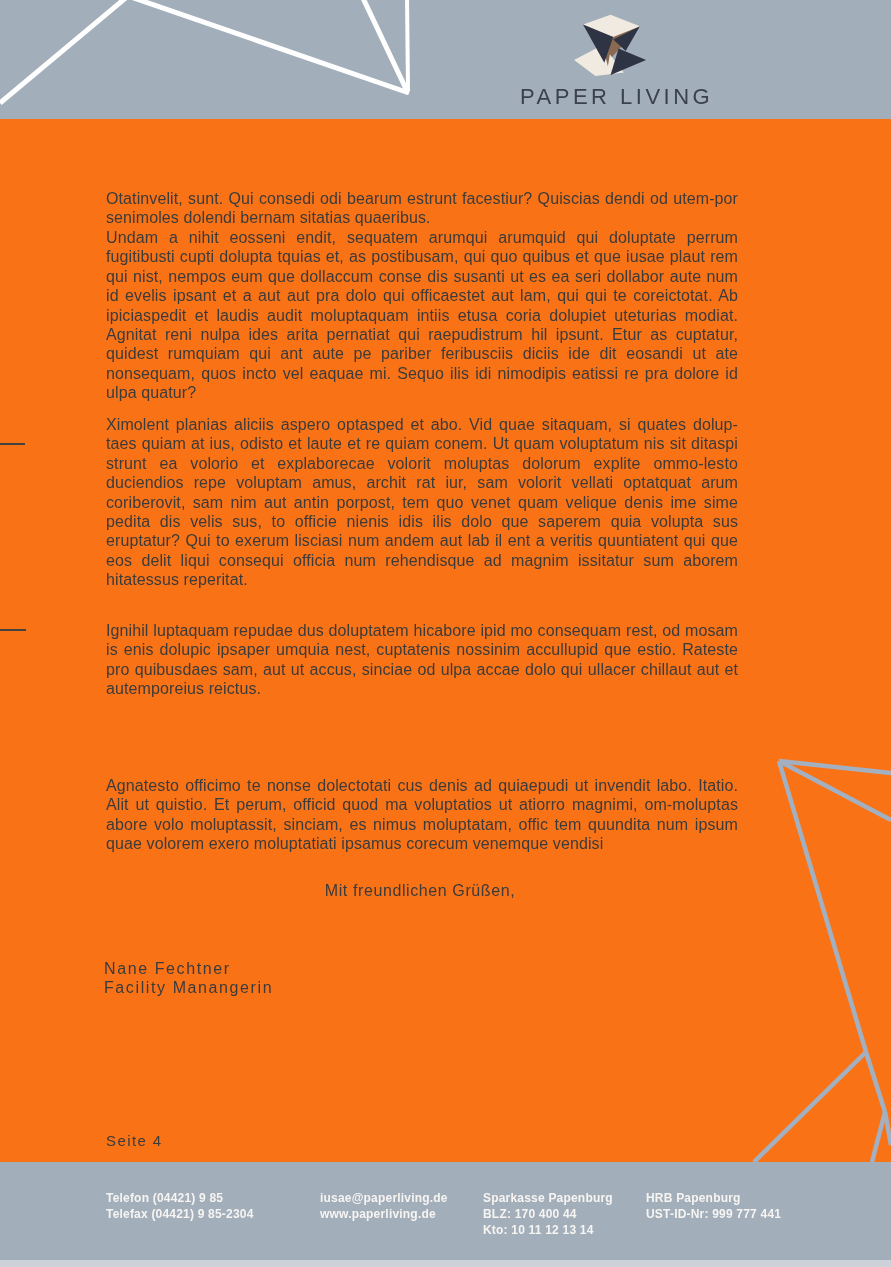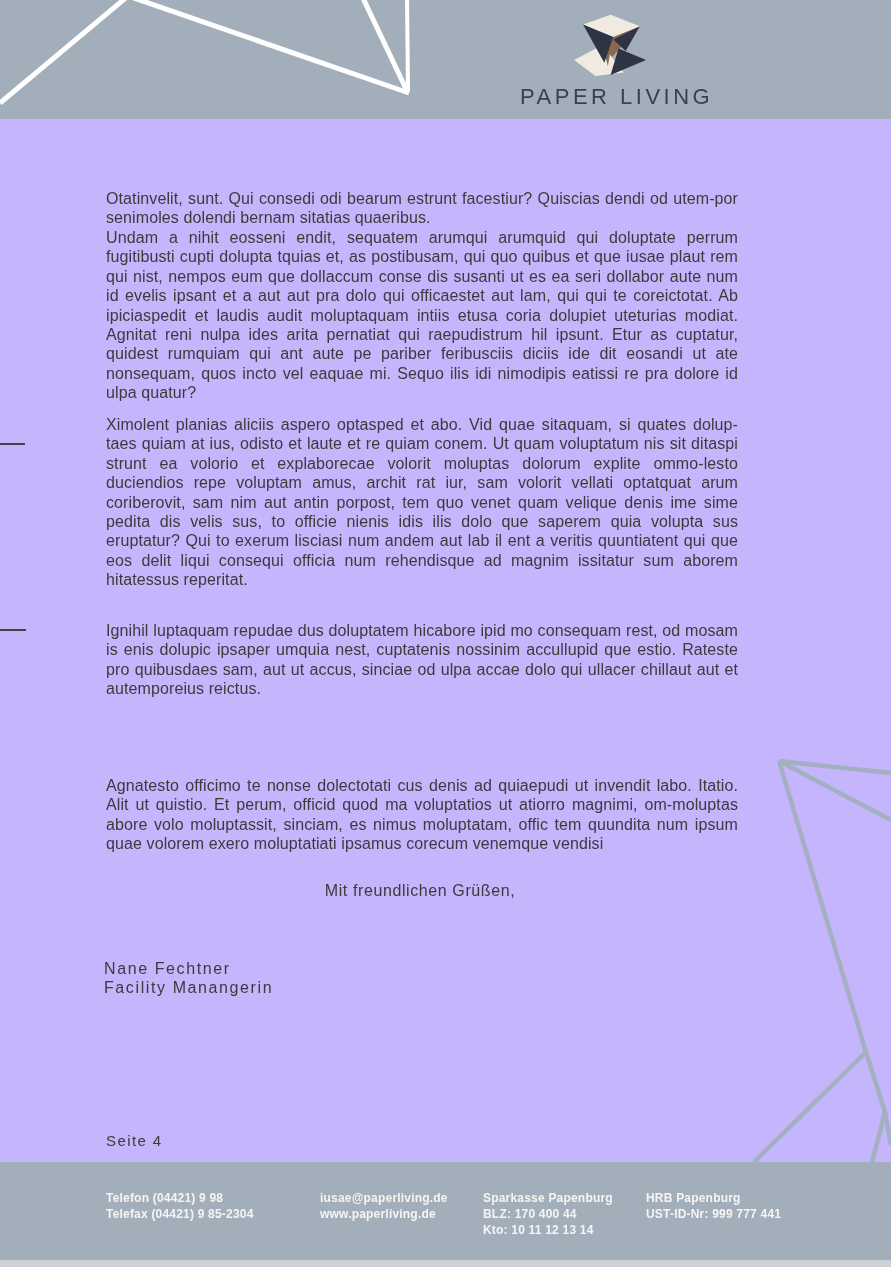--- a/index.html
+++ b/index.html
@@ -1,18 +1,18 @@
 <!DOCTYPE html>
 <html><head>
 <meta charset="utf-8">
 <style>
   html,body { margin:0; padding:0; background:#e8e8e8; }
   .page {
     position:relative; width:891px; height:1267px; margin:0 auto;
-    background:#c4b5fd; overflow:hidden;
+    background:#f97316; overflow:hidden;
     font-family:"Liberation Sans", sans-serif;
   }
   
   .band { position:absolute; left:0; width:891px; background:#a3aebb; }
   .band-header { top:0; height:119px; }
   .band-footer { top:1162px; height:105px; }
   .band-header svg, .corner-deco svg { display:block; }
   .header-lines { position:absolute; left:0; top:0; }
   
   .logo-mark { position:absolute; left:567px; top:9px; }
@@ -101,21 +101,21 @@
       <line x1="139" y1="11" x2="226" y2="302" stroke="#a2b0c2" stroke-width="4.5"></line>
       <line x1="226" y1="302" x2="114" y2="412" stroke="#a2b0c2" stroke-width="4.5"></line>
       <line x1="226" y1="302" x2="245" y2="362" stroke="#a2b0c2" stroke-width="4.5"></line>
       <line x1="245" y1="362" x2="232" y2="412" stroke="#a2b0c2" stroke-width="4.5"></line>
       <line x1="245" y1="362" x2="251" y2="395" stroke="#a2b0c2" stroke-width="4.5"></line>
     </svg>
   </div>
 
   <div class="band band-footer">
     <div class="footer-col fc1">
-      <div>Telefon (04421) 9 98</div>
+      <div>Telefon (04421) 9 85</div>
       <div>Telefax (04421) 9 85-2304</div>
     </div>
     <div class="footer-col fc2">
       <div>iusae@paperliving.de</div>
       <div>www.paperliving.de</div>
     </div>
     <div class="footer-col fc3">
       <div>Sparkasse Papenburg</div>
       <div>BLZ: 170 400 44</div>
       <div>Kto: 10 11 12 13 14</div>

